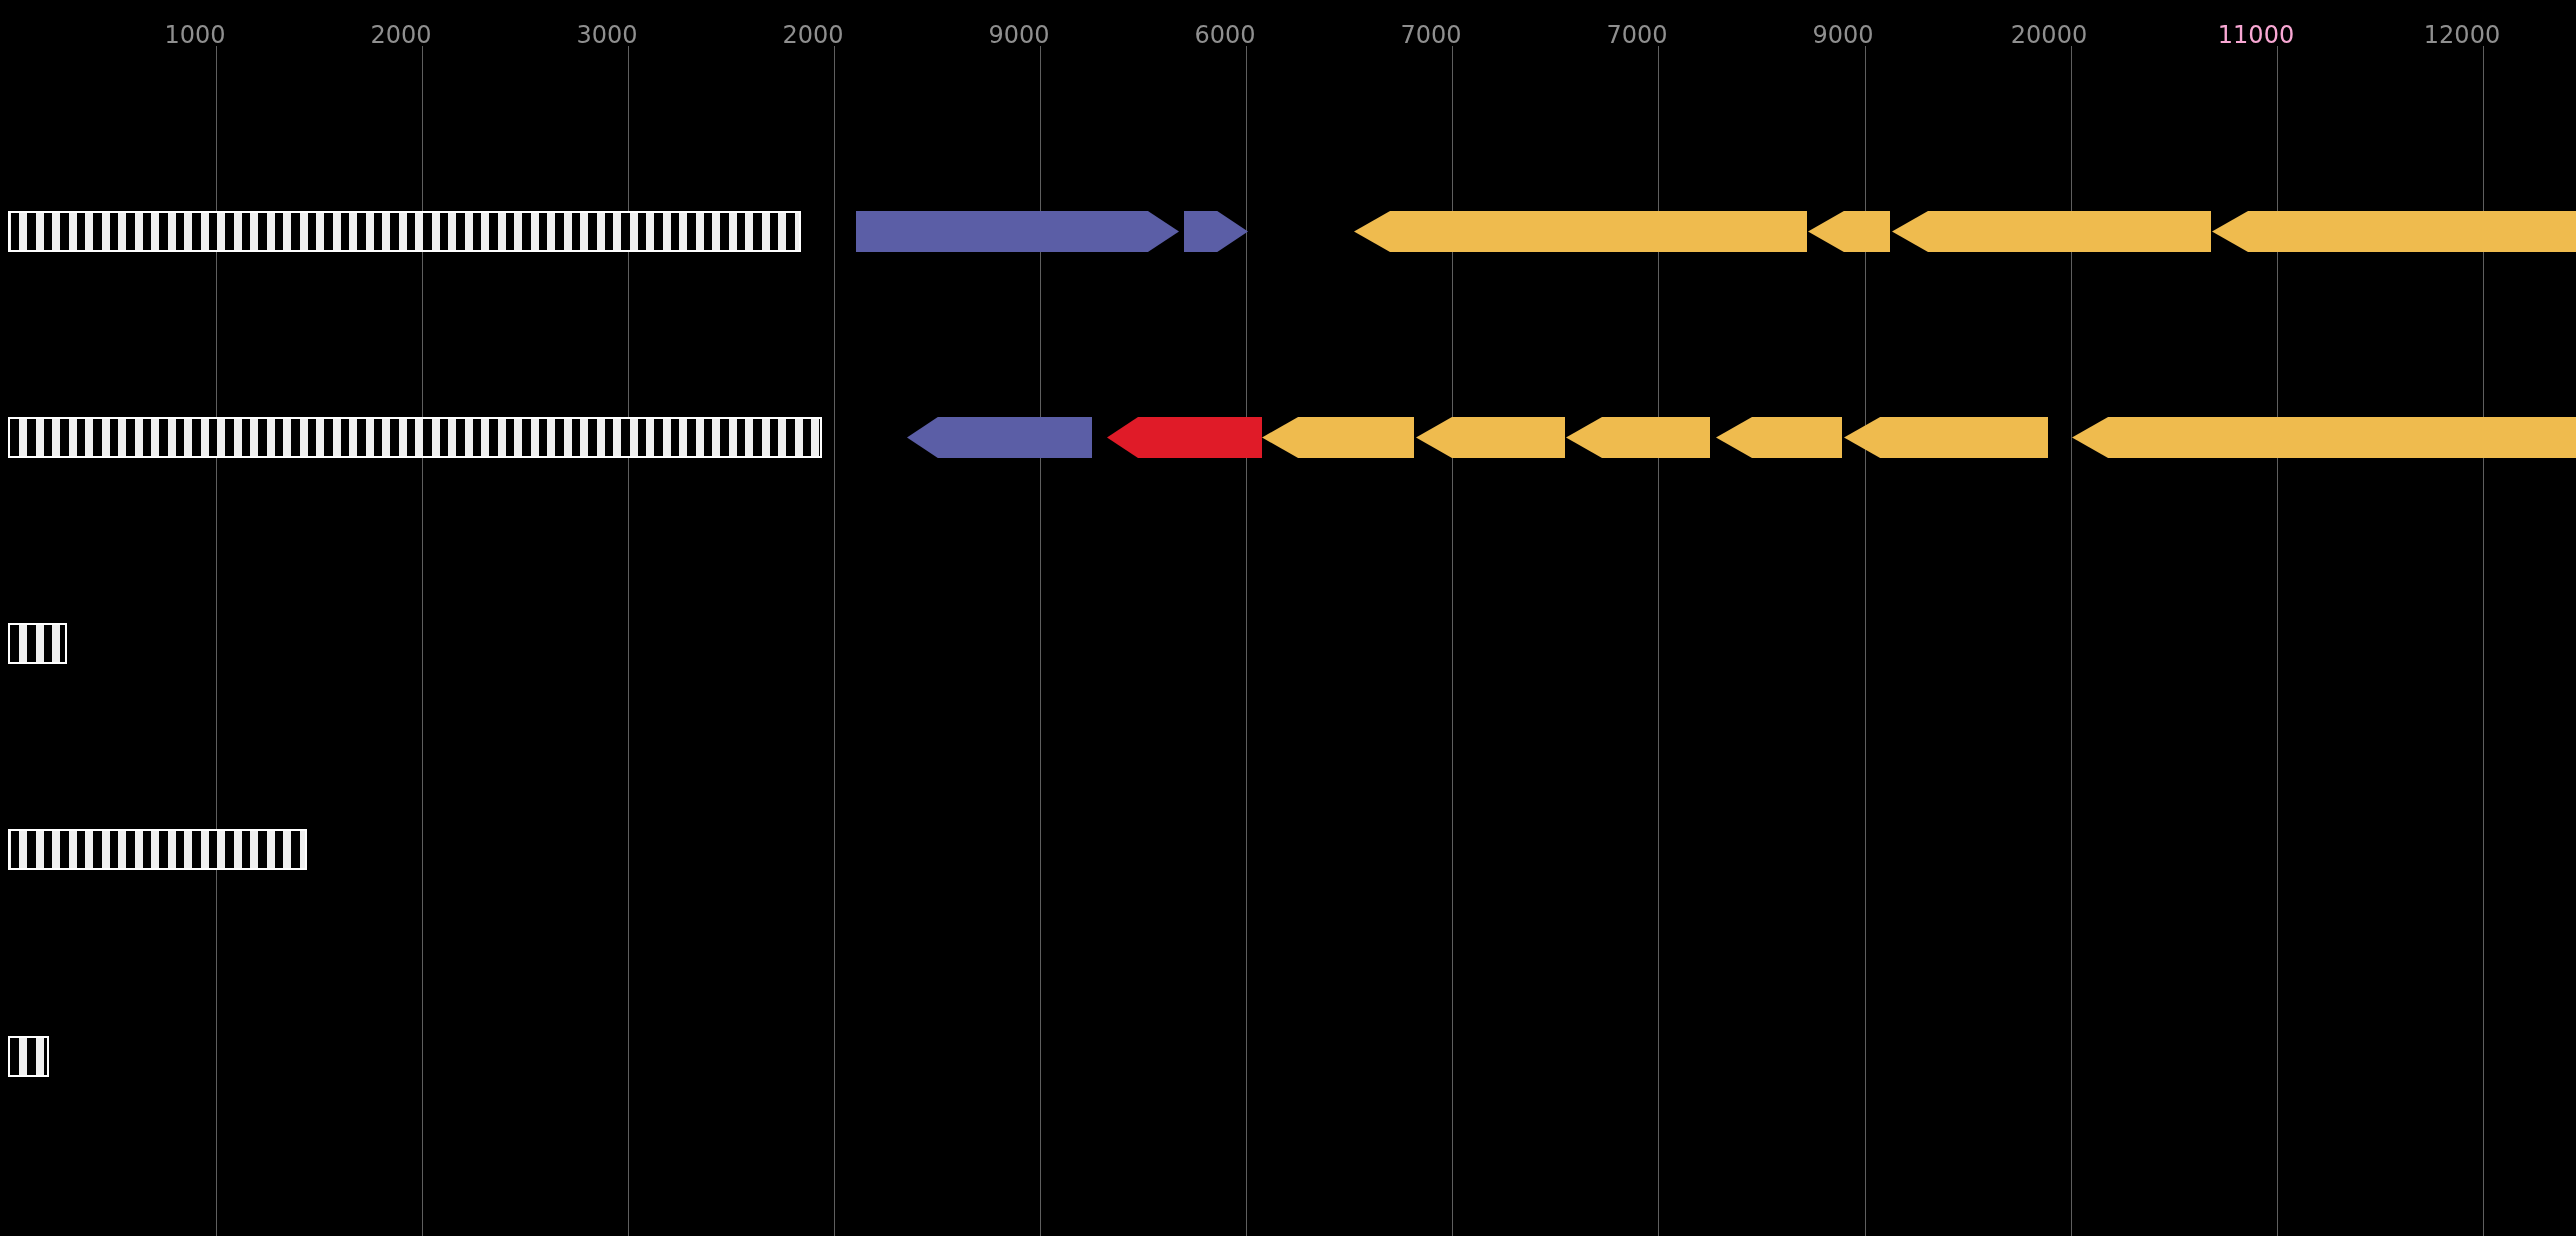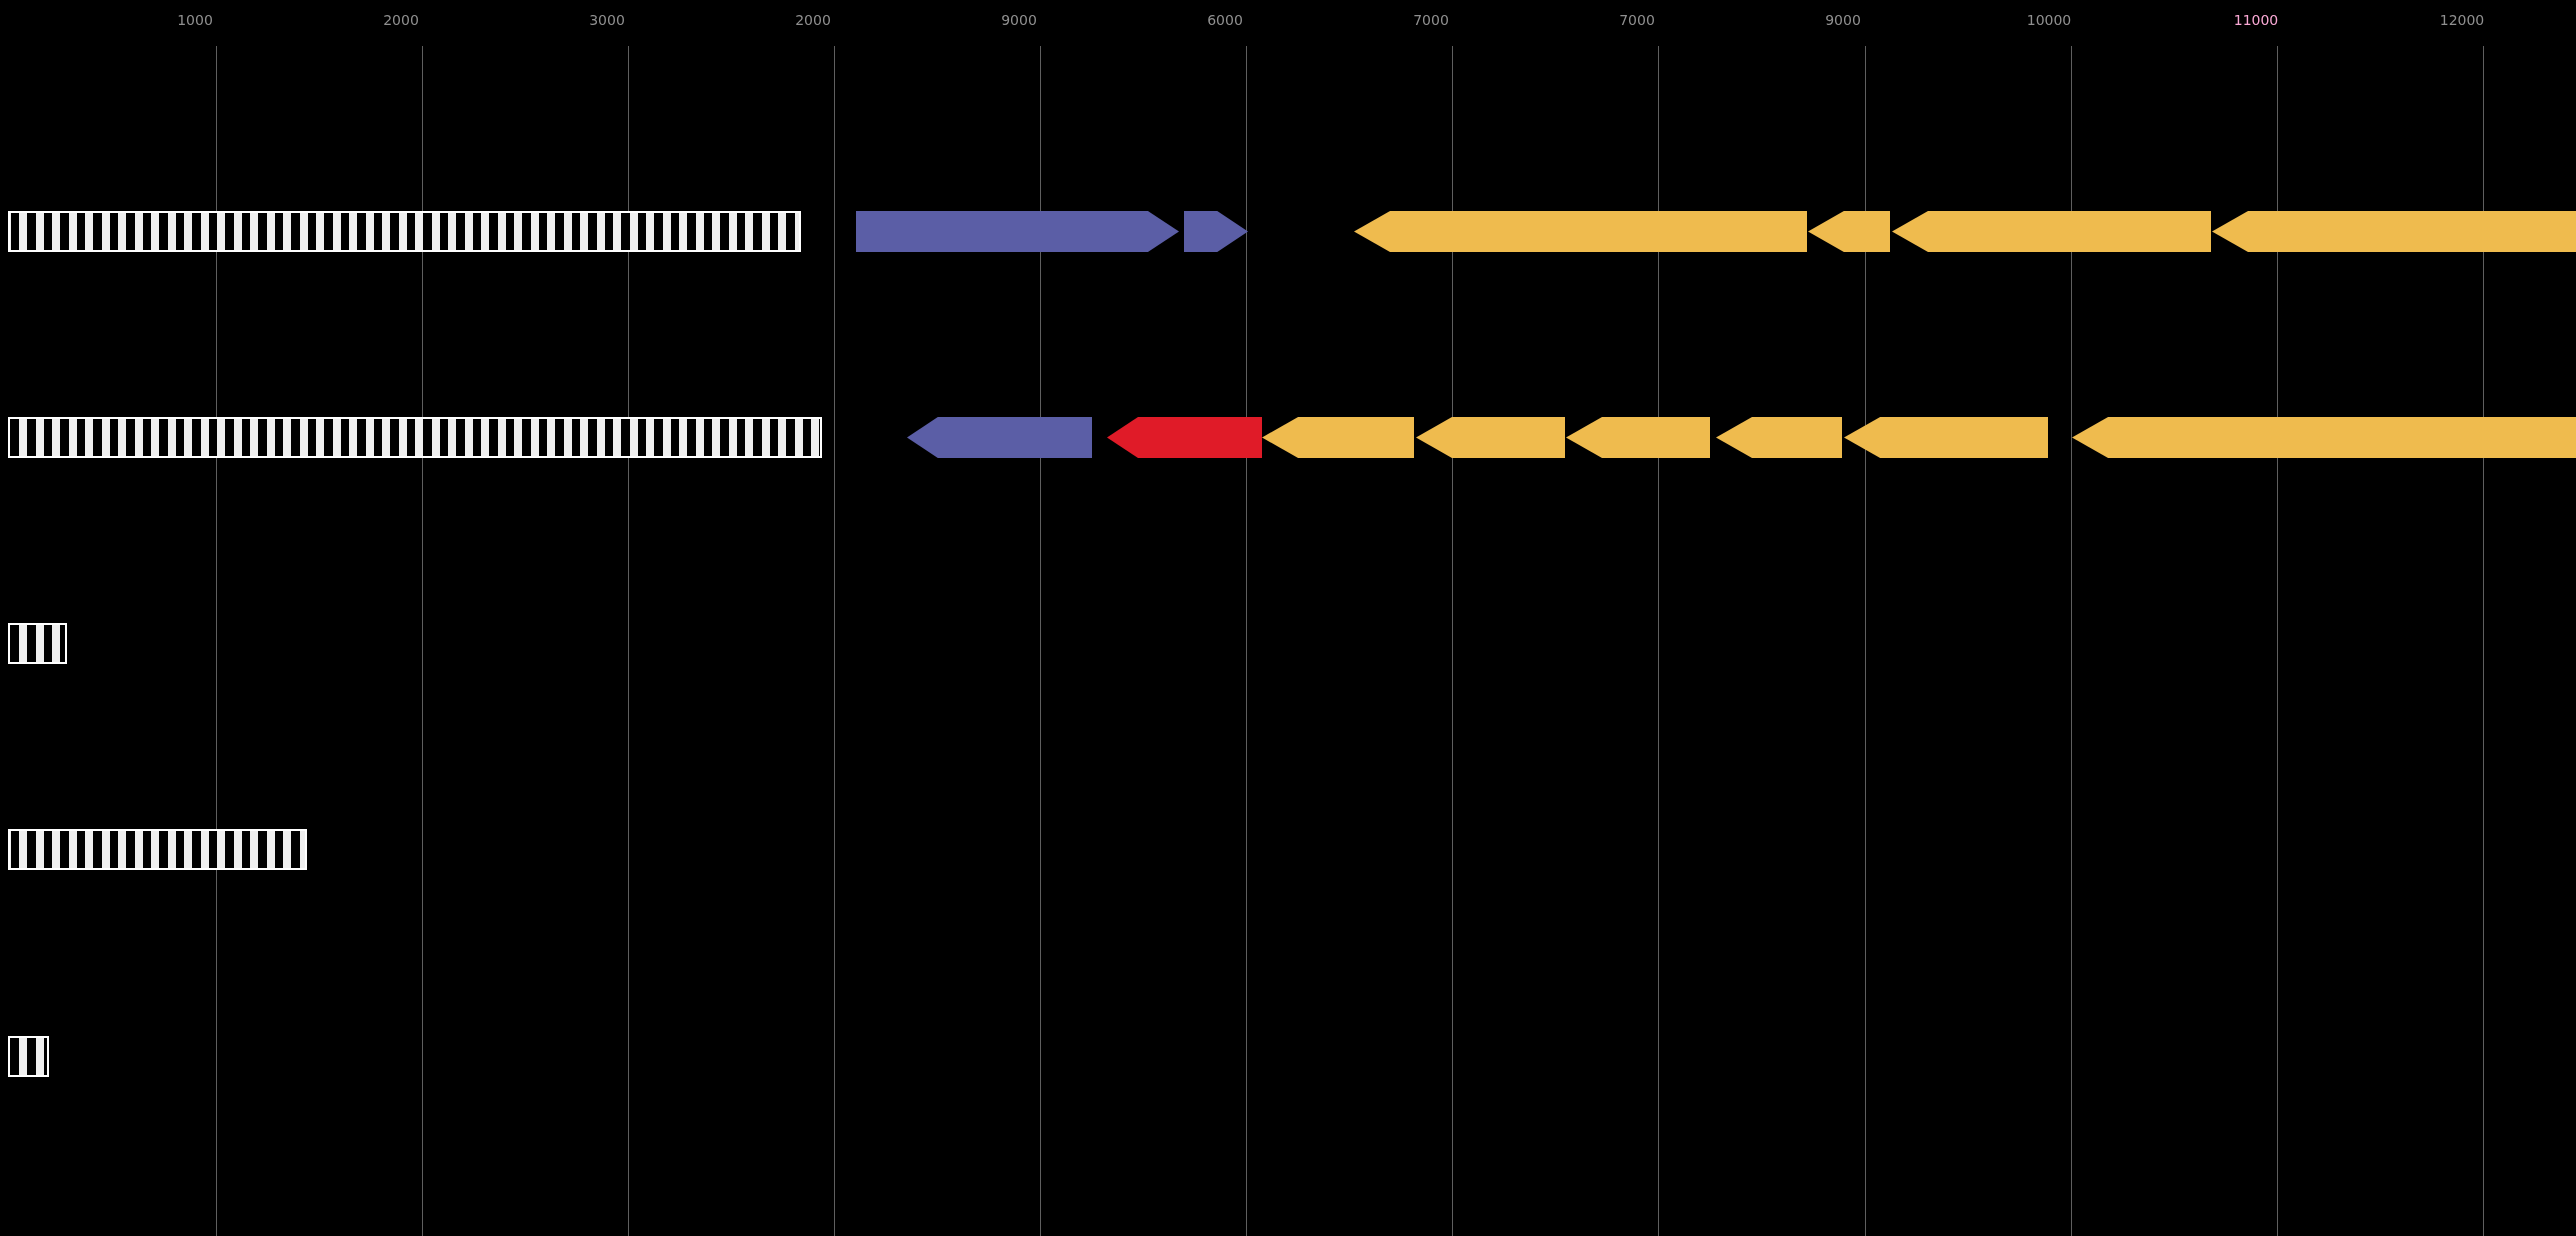--- a/index.html
+++ b/index.html
@@ -31,24 +31,24 @@
   .gridline {
     position: absolute;
     top: 46px;
     bottom: 0;
     width: 1px;
     background: #9a9a9a;
     opacity: 0.62;
   }
   .axis-tick-label {
     position: absolute;
-    top: 13px;
+    top: 23px;
     transform: translateX(-50%);
     color: #8f8f8f;
-    font-size: 14px;
+    font-size: 24px;
     font-family: "DejaVu Sans", "Liberation Sans", sans-serif;
     letter-spacing: 0px;
     white-space: nowrap;
     line-height: 1;
   }
 
   
   #tracks-layer {
     position: absolute;
     left: 0; top: 0;
@@ -105,21 +105,21 @@
       <div class="axis-tick-label" style="left: 1019px; color: rgb(143, 143, 143);">9000</div>
       <div class="gridline" style="left: 1246px; background: rgb(154, 154, 154);"></div>
       <div class="axis-tick-label" style="left: 1225px; color: rgb(143, 143, 143);">6000</div>
       <div class="gridline" style="left: 1452px; background: rgb(154, 154, 154);"></div>
       <div class="axis-tick-label" style="left: 1431px; color: rgb(143, 143, 143);">7000</div>
       <div class="gridline" style="left: 1658px; background: rgb(154, 154, 154);"></div>
       <div class="axis-tick-label" style="left: 1637px; color: rgb(143, 143, 143);">7000</div>
       <div class="gridline" style="left: 1865px; background: rgb(154, 154, 154);"></div>
       <div class="axis-tick-label" style="left: 1843px; color: rgb(143, 143, 143);">9000</div>
       <div class="gridline" style="left: 2071px; background: rgb(154, 154, 154);"></div>
-      <div class="axis-tick-label" style="left: 2049px; color: rgb(143, 143, 143);">10000</div>
+      <div class="axis-tick-label" style="left: 2049px; color: rgb(143, 143, 143);">20000</div>
       <div class="gridline" style="left: 2277px; background: rgb(154, 154, 154);"></div>
       <div class="axis-tick-label" style="left: 2256px; color: #f9a8d4;">11000</div>
       <div class="gridline" style="left: 2483px; background: rgb(154, 154, 154);"></div>
       <div class="axis-tick-label" style="left: 2462px; color: rgb(143, 143, 143);">12000</div>
     </div>
 
   <div id="tracks-layer">
       <div class="track" style="top: 211px; height: 41px;">
         <div class="striped-bar" style="left: 7.7px; width: 793px; top: 0px; height: 41px; border-color: rgb(255, 255, 255);"></div>
         <div class="feature" style="left: 856px; top: 0px; width: 266px; height: 41px;">

